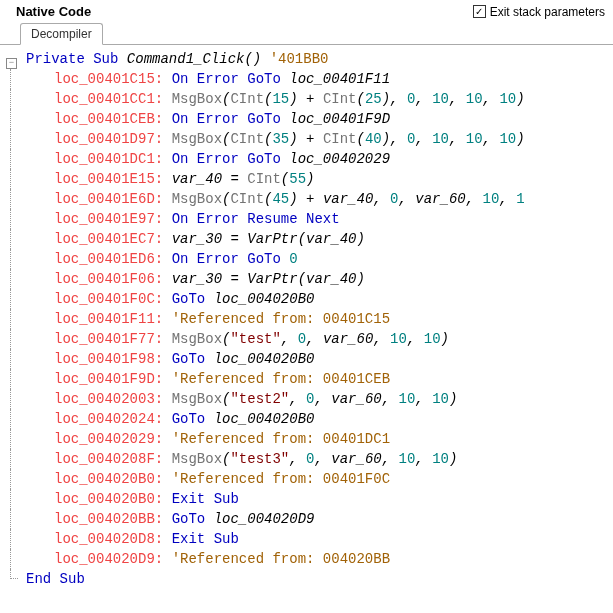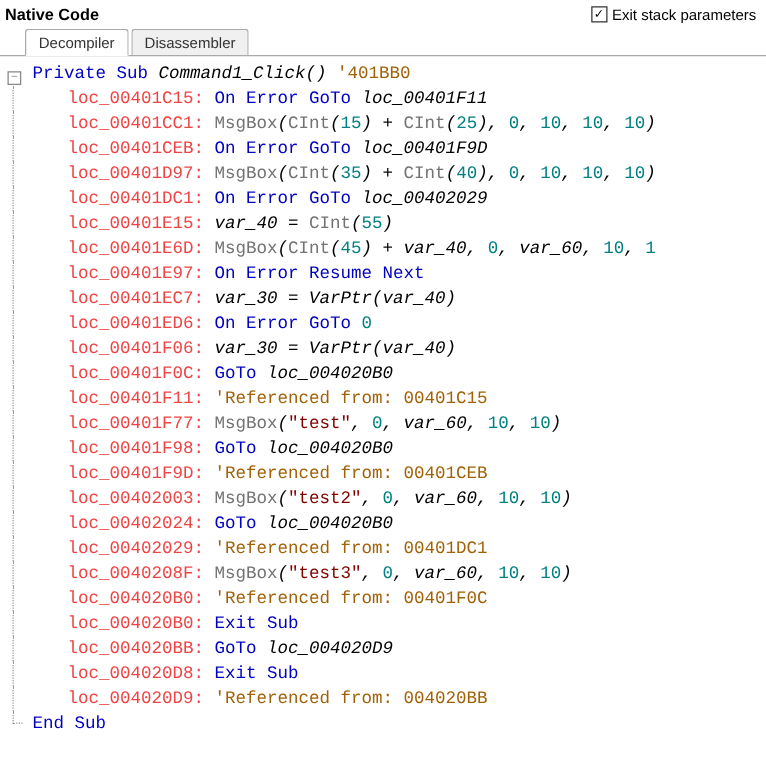--- a/index.html
+++ b/index.html
@@ -10,21 +10,21 @@
     background: #fff;
     color: #000;
     width: 613px;
     height: 613px;
     overflow: hidden;
   }
   .header {
     display: flex;
     justify-content: space-between;
     align-items: center;
-    padding: 4px 8px 2px 4px;
+    padding: 4px 8px 2px 16px;
     border-bottom: 0;
     gap: 46px;
   }
   .title {
     font-weight: bold;
     font-size: 13px;
   }
   .checkbox-wrap {
     display: flex;
     align-items: center;
@@ -129,16 +129,15 @@
 <div class="header">
   <span class="title">Native Code</span>
   <label class="checkbox-wrap">
     <span class="checkbox">✓</span>
     <span>Exit stack parameters</span>
   </label>
 </div>
 
 <div class="tabs">
   <div class="tab active">Decompiler</div>
-  <div class="tab">Disassembler</div>
 </div>
 
 <div class="code-area" id="code-area"><div class="line"><div class="gutter"><span class="minus">−</span></div><div class="code"><span class="kw">Private Sub</span> <span class="plain">Command1_Click()</span> <span class="cmt">'401BB0</span></div></div><div class="line"><div class="gutter"><span class="tree-line"></span></div><div class="code"><span class="indent"></span><span class="loc">loc_00401C15:</span> <span class="kw">On Error GoTo</span><span class="plain"> loc_00401F11</span></div></div><div class="line"><div class="gutter"><span class="tree-line"></span></div><div class="code"><span class="indent"></span><span class="loc">loc_00401CC1:</span> <span class="fn">MsgBox</span><span class="plain">(</span><span class="fn">CInt</span><span class="plain">(</span><span class="num">15</span><span class="plain">) + </span><span class="fn">CInt</span><span class="plain">(</span><span class="num">25</span><span class="plain">), </span><span class="num">0</span><span class="plain">, </span><span class="num">10</span><span class="plain">, </span><span class="num">10</span><span class="plain">, </span><span class="num">10</span><span class="plain">)</span></div></div><div class="line"><div class="gutter"><span class="tree-line"></span></div><div class="code"><span class="indent"></span><span class="loc">loc_00401CEB:</span> <span class="kw">On Error GoTo</span><span class="plain"> loc_00401F9D</span></div></div><div class="line"><div class="gutter"><span class="tree-line"></span></div><div class="code"><span class="indent"></span><span class="loc">loc_00401D97:</span> <span class="fn">MsgBox</span><span class="plain">(</span><span class="fn">CInt</span><span class="plain">(</span><span class="num">35</span><span class="plain">) + </span><span class="fn">CInt</span><span class="plain">(</span><span class="num">40</span><span class="plain">), </span><span class="num">0</span><span class="plain">, </span><span class="num">10</span><span class="plain">, </span><span class="num">10</span><span class="plain">, </span><span class="num">10</span><span class="plain">)</span></div></div><div class="line"><div class="gutter"><span class="tree-line"></span></div><div class="code"><span class="indent"></span><span class="loc">loc_00401DC1:</span> <span class="kw">On Error GoTo</span><span class="plain"> loc_00402029</span></div></div><div class="line"><div class="gutter"><span class="tree-line"></span></div><div class="code"><span class="indent"></span><span class="loc">loc_00401E15:</span> <span class="plain">var_40 = </span><span class="fn">CInt</span><span class="plain">(</span><span class="num">55</span><span class="plain">)</span></div></div><div class="line"><div class="gutter"><span class="tree-line"></span></div><div class="code"><span class="indent"></span><span class="loc">loc_00401E6D:</span> <span class="fn">MsgBox</span><span class="plain">(</span><span class="fn">CInt</span><span class="plain">(</span><span class="num">45</span><span class="plain">) + var_40, </span><span class="num">0</span><span class="plain">, var_60, </span><span class="num">10</span><span class="plain">, </span><span class="num">1</span></div></div><div class="line"><div class="gutter"><span class="tree-line"></span></div><div class="code"><span class="indent"></span><span class="loc">loc_00401E97:</span> <span class="kw">On Error Resume Next</span></div></div><div class="line"><div class="gutter"><span class="tree-line"></span></div><div class="code"><span class="indent"></span><span class="loc">loc_00401EC7:</span> <span class="plain">var_30 = VarPtr(var_40)</span></div></div><div class="line"><div class="gutter"><span class="tree-line"></span></div><div class="code"><span class="indent"></span><span class="loc">loc_00401ED6:</span> <span class="kw">On Error GoTo</span><span class="plain"> </span><span class="num">0</span></div></div><div class="line"><div class="gutter"><span class="tree-line"></span></div><div class="code"><span class="indent"></span><span class="loc">loc_00401F06:</span> <span class="plain">var_30 = VarPtr(var_40)</span></div></div><div class="line"><div class="gutter"><span class="tree-line"></span></div><div class="code"><span class="indent"></span><span class="loc">loc_00401F0C:</span> <span class="kw">GoTo</span><span class="plain"> loc_004020B0</span></div></div><div class="line"><div class="gutter"><span class="tree-line"></span></div><div class="code"><span class="indent"></span><span class="loc">loc_00401F11:</span> <span class="cmt">'Referenced from: 00401C15</span></div></div><div class="line"><div class="gutter"><span class="tree-line"></span></div><div class="code"><span class="indent"></span><span class="loc">loc_00401F77:</span> <span class="fn">MsgBox</span><span class="plain">(</span><span class="str">"test"</span><span class="plain">, </span><span class="num">0</span><span class="plain">, var_60, </span><span class="num">10</span><span class="plain">, </span><span class="num">10</span><span class="plain">)</span></div></div><div class="line"><div class="gutter"><span class="tree-line"></span></div><div class="code"><span class="indent"></span><span class="loc">loc_00401F98:</span> <span class="kw">GoTo</span><span class="plain"> loc_004020B0</span></div></div><div class="line"><div class="gutter"><span class="tree-line"></span></div><div class="code"><span class="indent"></span><span class="loc">loc_00401F9D:</span> <span class="cmt">'Referenced from: 00401CEB</span></div></div><div class="line"><div class="gutter"><span class="tree-line"></span></div><div class="code"><span class="indent"></span><span class="loc">loc_00402003:</span> <span class="fn">MsgBox</span><span class="plain">(</span><span class="str">"test2"</span><span class="plain">, </span><span class="num">0</span><span class="plain">, var_60, </span><span class="num">10</span><span class="plain">, </span><span class="num">10</span><span class="plain">)</span></div></div><div class="line"><div class="gutter"><span class="tree-line"></span></div><div class="code"><span class="indent"></span><span class="loc">loc_00402024:</span> <span class="kw">GoTo</span><span class="plain"> loc_004020B0</span></div></div><div class="line"><div class="gutter"><span class="tree-line"></span></div><div class="code"><span class="indent"></span><span class="loc">loc_00402029:</span> <span class="cmt">'Referenced from: 00401DC1</span></div></div><div class="line"><div class="gutter"><span class="tree-line"></span></div><div class="code"><span class="indent"></span><span class="loc">loc_0040208F:</span> <span class="fn">MsgBox</span><span class="plain">(</span><span class="str">"test3"</span><span class="plain">, </span><span class="num">0</span><span class="plain">, var_60, </span><span class="num">10</span><span class="plain">, </span><span class="num">10</span><span class="plain">)</span></div></div><div class="line"><div class="gutter"><span class="tree-line"></span></div><div class="code"><span class="indent"></span><span class="loc">loc_004020B0:</span> <span class="cmt">'Referenced from: 00401F0C</span></div></div><div class="line"><div class="gutter"><span class="tree-line"></span></div><div class="code"><span class="indent"></span><span class="loc">loc_004020B0:</span> <span class="kw">Exit Sub</span></div></div><div class="line"><div class="gutter"><span class="tree-line"></span></div><div class="code"><span class="indent"></span><span class="loc">loc_004020BB:</span> <span class="kw">GoTo</span><span class="plain"> loc_004020D9</span></div></div><div class="line"><div class="gutter"><span class="tree-line"></span></div><div class="code"><span class="indent"></span><span class="loc">loc_004020D8:</span> <span class="kw">Exit Sub</span></div></div><div class="line"><div class="gutter"><span class="tree-line"></span></div><div class="code"><span class="indent"></span><span class="loc">loc_004020D9:</span> <span class="cmt">'Referenced from: 004020BB</span></div></div><div class="line"><div class="gutter"><span class="end-corner"></span></div><div class="code"><span class="kw">End Sub</span></div></div></div>
 
 </body></html>

